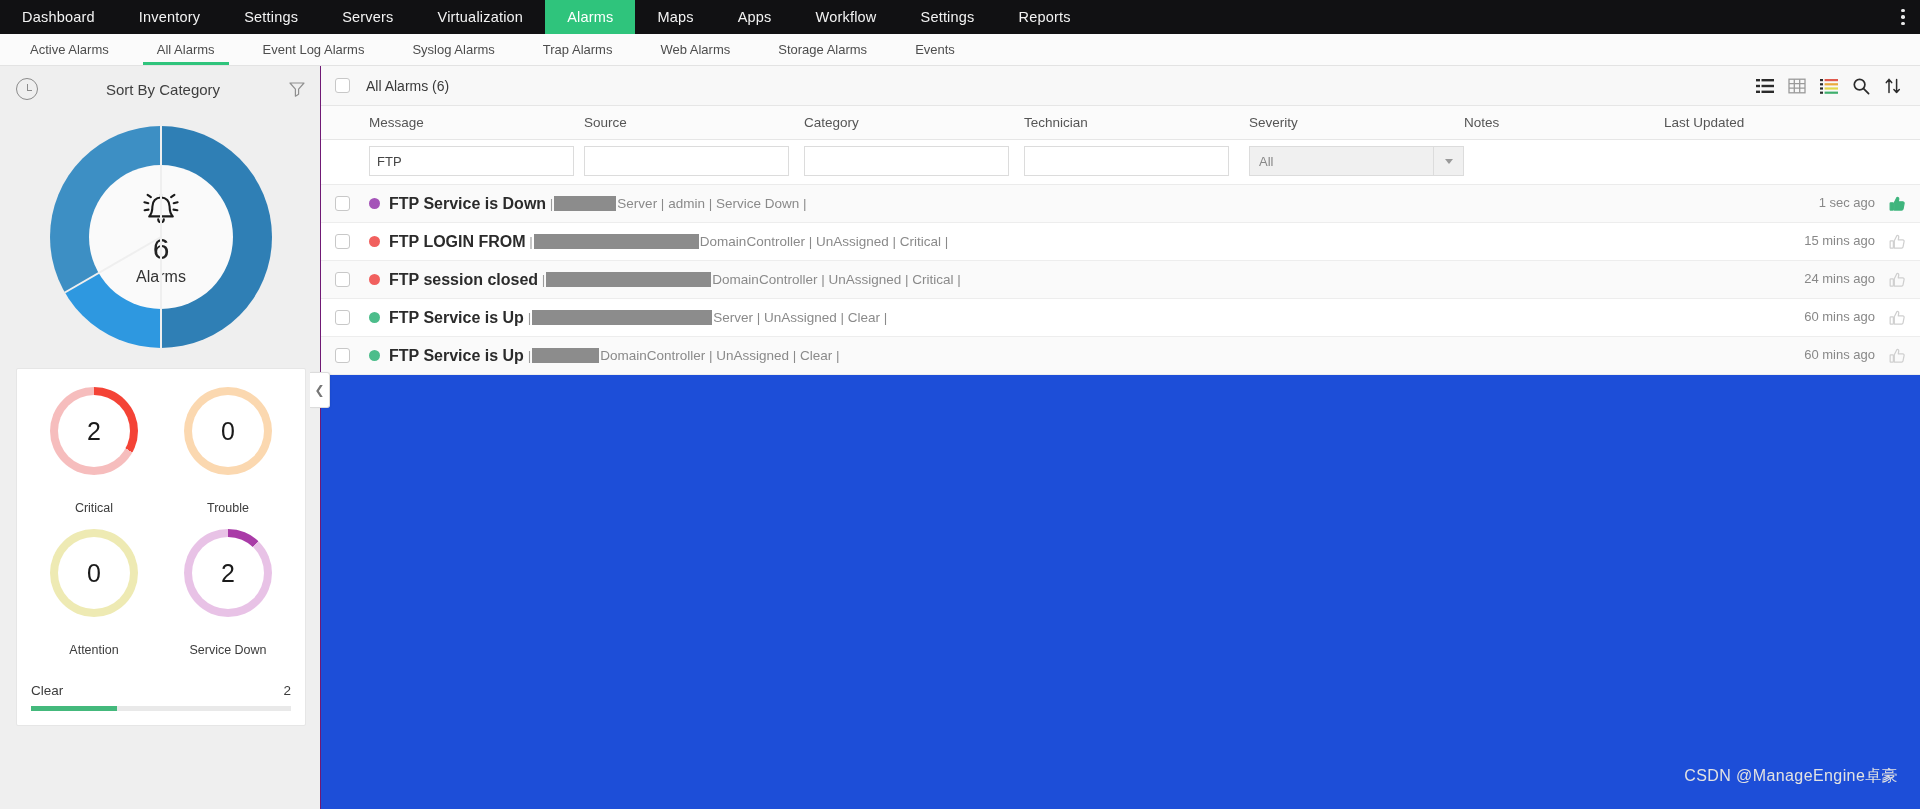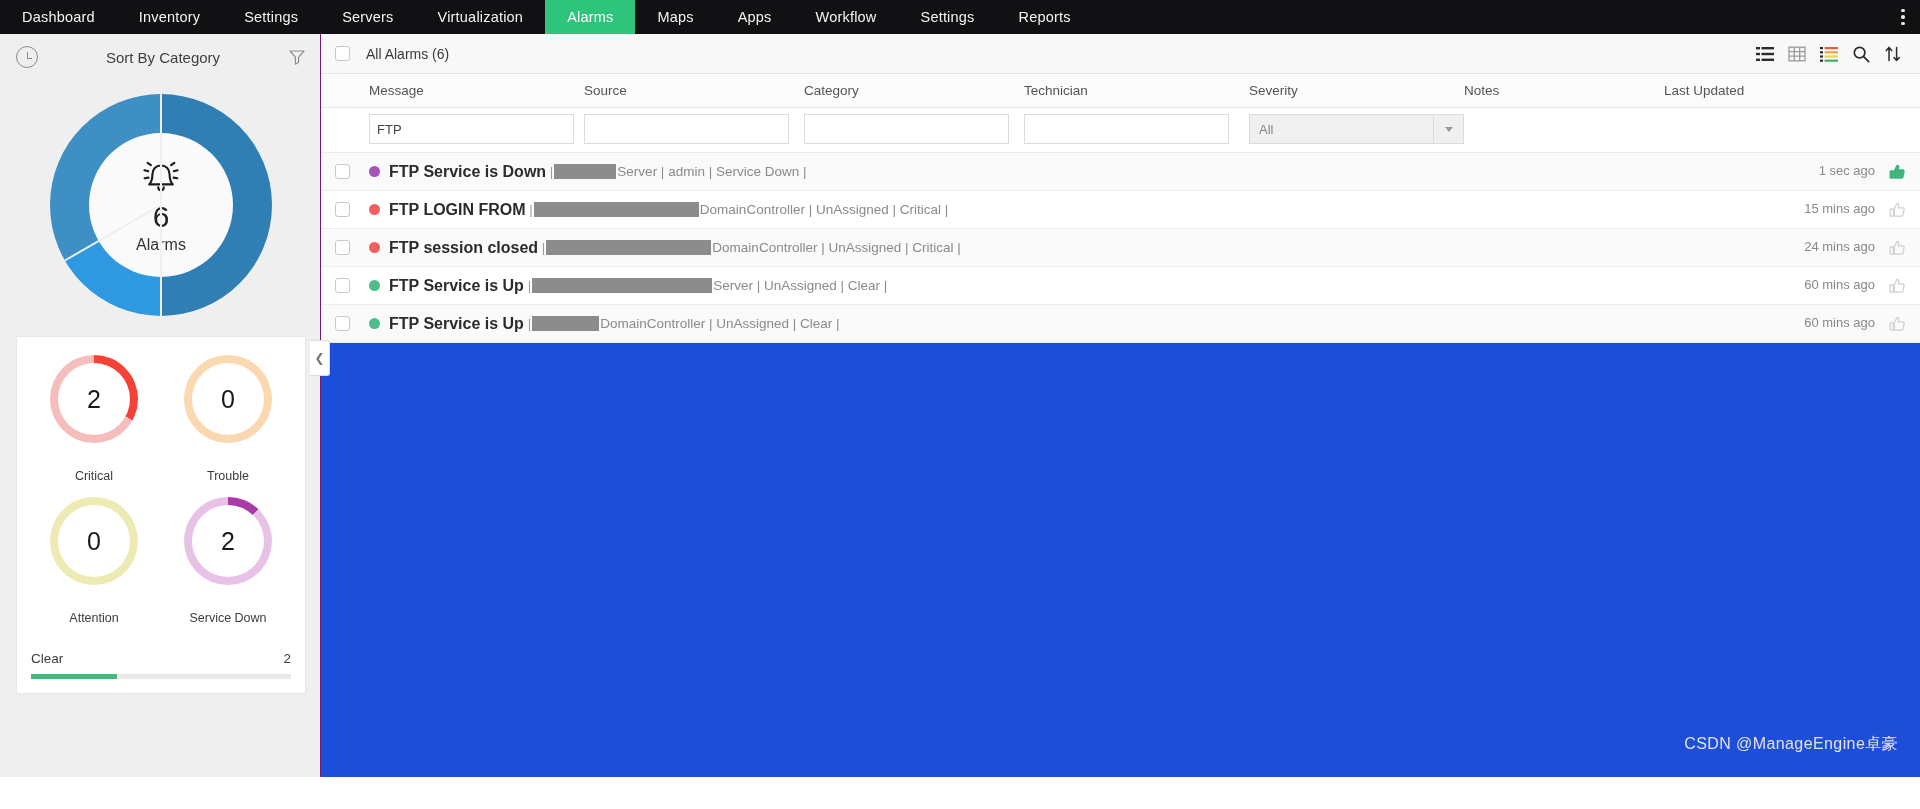--- a/index.html
+++ b/index.html
@@ -199,20 +199,30 @@
         <div class="topnav-item">Reports</div>
       </div>
     <div class="topnav-spacer"></div>
     <div class="kebab">
       <i></i>
         <i></i>
         <i></i>
     </div>
   </div>
 
+  <div class="subnav" id="subnav-items">
+      <div class="subnav-item">Active Alarms</div>
+      <div class="subnav-item active">All Alarms</div>
+      <div class="subnav-item">Event Log Alarms</div>
+      <div class="subnav-item">Syslog Alarms</div>
+      <div class="subnav-item">Trap Alarms</div>
+      <div class="subnav-item">Web Alarms</div>
+      <div class="subnav-item">Storage Alarms</div>
+      <div class="subnav-item">Events</div>
+    </div>
 
   <div class="content">
 
     <div class="sidebar">
 
       <div class="sidebar-head">
         <div class="clock-icon"></div>
         <div class="sort-title">Sort By Category</div>
         <div class="funnel">
           <svg viewBox="0 0 18 18" width="18" height="18" aria-hidden="true">

